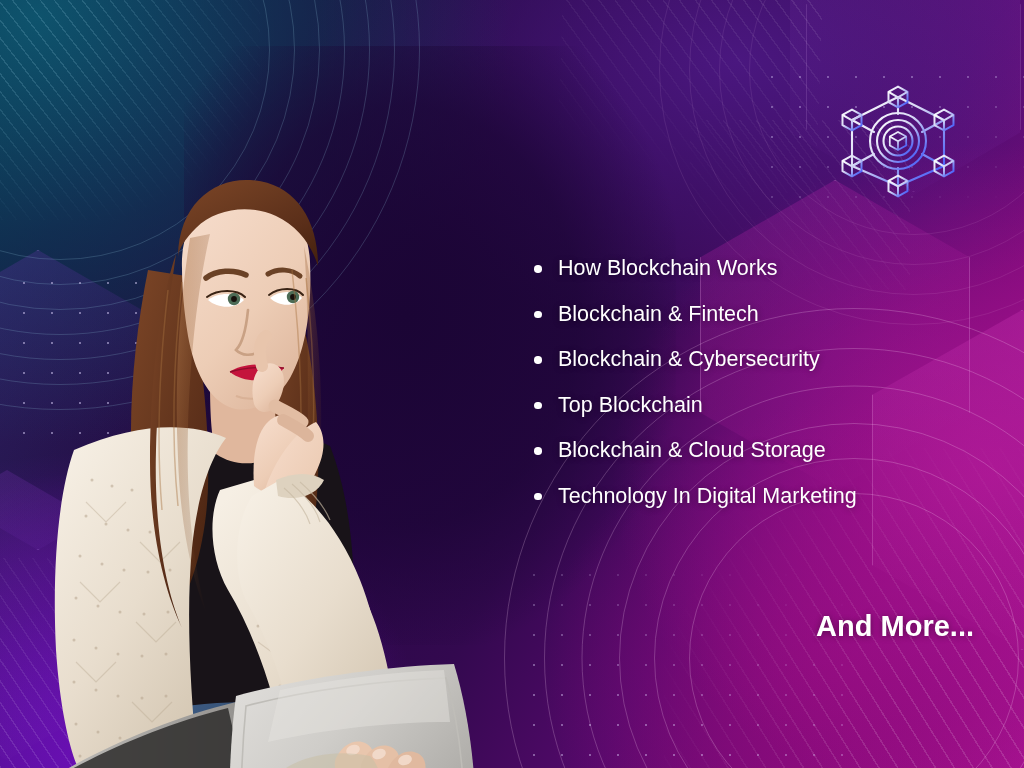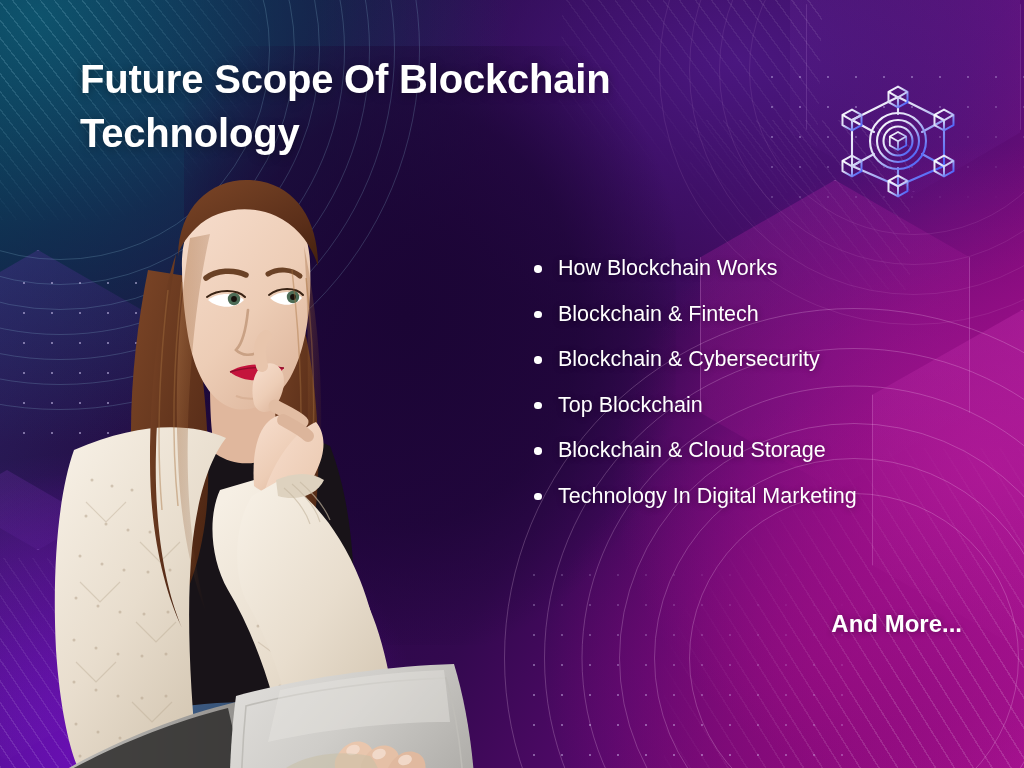--- a/index.html
+++ b/index.html
@@ -156,23 +156,23 @@
     color:#ffffff; white-space:nowrap;
     text-shadow:0 1px 6px rgba(0,0,0,.40);
   }
   .bullets li::before {
     content:""; position:absolute;
     left:6px; top:50%;
     width:7.5px; height:7.5px; margin-top:-3.75px;
     background:#ffffff; border-radius:50%;
   }
   .and-more {
-    position:absolute; left:544px; top:610px;
+    position:absolute; left:556px; top:610px;
     width:418px; text-align:right;
-    font-size:24px; font-weight:700; color:#fff;
+    font-size:29px; font-weight:700; color:#fff;
     text-shadow:0 1px 6px rgba(0,0,0,.4);
     z-index:30;
   }
 
   
   .bc-icon { position:absolute; left:826px; top:74px; width:144px; height:124px; z-index:28; }
 
   
   .person { position:absolute; left:40px; top:150px; width:540px; height:618px; z-index:25; }
 </style>
@@ -510,21 +510,20 @@
         <ellipse cx="365" cy="610" rx="7" ry="5" transform="rotate(-18 365 610)"></ellipse>
       </g>
 
       <rect x="300" y="642" width="13" height="9" rx="2.5" fill="#d8d2c6" transform="rotate(-12 306 646)"></rect>
 
       <path d="M246,618 C268,604 300,600 330,606 C342,618 344,640 336,658
                C306,668 268,666 244,652 C238,640 240,626 246,618 Z" fill="#c9bfa6" opacity=".55"></path>
     </g>
   </svg>
 
-  <h1 class="title">Future Scope Of Blockchain Technology</h1>
 
   <ul class="bullets">
     <li>
         <span>How Blockchain Works</span>
       </li>
     <li>
         <span>Blockchain &amp; Fintech</span>
       </li>
     <li>
         <span>Blockchain &amp; Cybersecurity</span>

